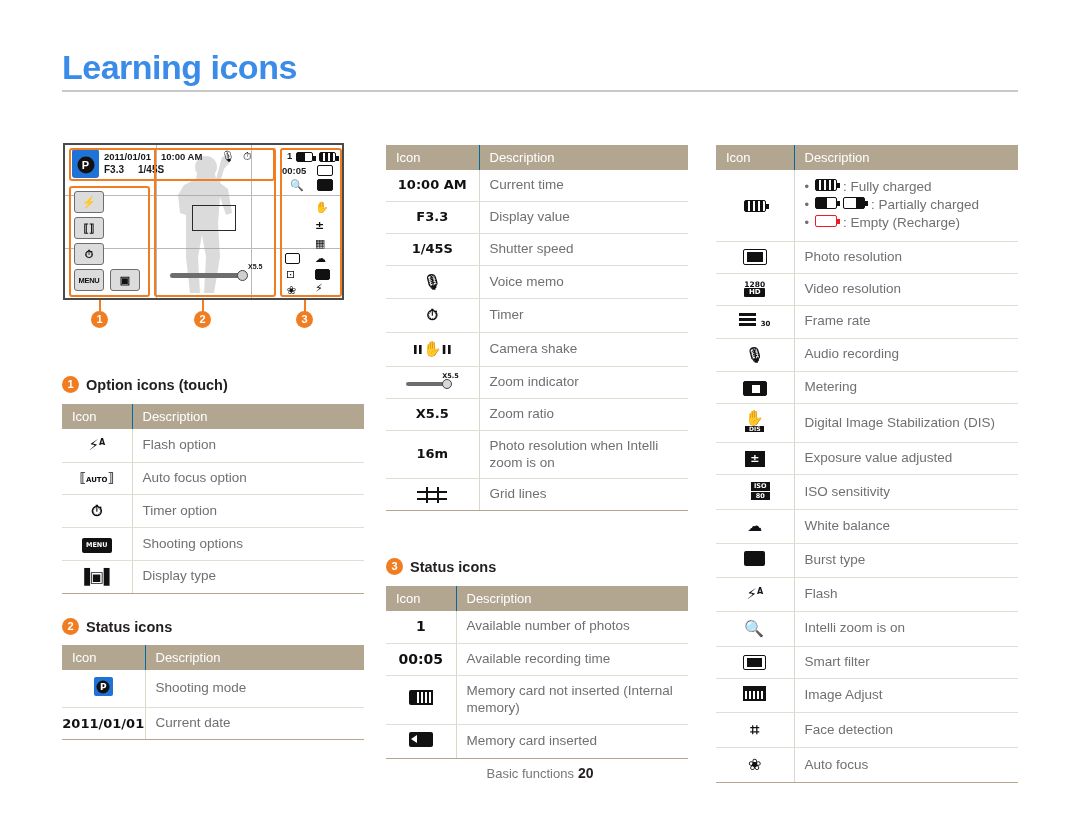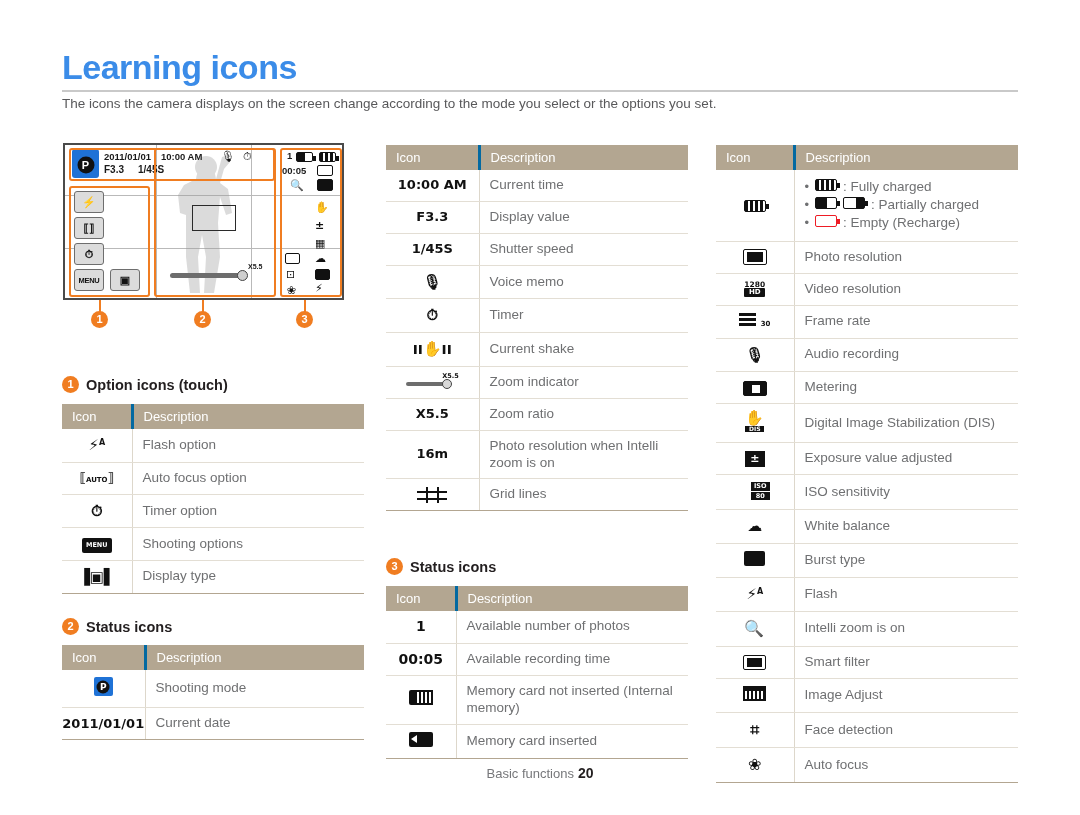--- a/index.html
+++ b/index.html
@@ -119,21 +119,21 @@
     width: 17px; height: 17px; border-radius: 50%; background: #f07d21;
     color: #fff; font-size: 11px; font-weight: bold; text-align: center; line-height: 17px;
   }
 
   
   .tbl { position: absolute; border-collapse: collapse; }
   .tbl thead th {
     background: #b3a691; color: #ffffff; font-size: 13px; font-weight: normal;
     text-align: left; padding: 5px 0 5px 10px; height: 24px;
   }
-  .tbl thead th.c-icon { border-right: 3px solid #0369a1; }
+  .tbl thead th.c-icon { border-right: 1px solid #0369a1; }
   .tbl td {
     font-size: 13.5px; color: #6f7072; padding: 7px 0 7px 10px;
     border-bottom: 1px solid #e3ded4; vertical-align: middle; line-height: 1.25;
   }
   .tbl td.c-icon {
     color: #111; font-weight: bold; text-align: center; padding-left: 0;
     border-right: 1px solid #ddd7cb; font-size: 13px;
     font-family: "DejaVu Sans", sans-serif;
   }
   .tbl tbody tr:last-child td { border-bottom: 1.5px solid #b3a691; }
@@ -178,21 +178,20 @@
   }
   .footer b { color: #231f20; font-size: 14px; margin-left: 4px; }
 </style>
 </head>
 <body>
 
 <div class="page">
 
   <div class="title">Learning icons</div>
   <div class="title-rule"></div>
-  <div class="subtitle">The icons the camera displays on the screen change according to the mode you select or the options you set.</div>
 
   <div class="cam">
     <div class="cam-inner">
       <div class="gl v1"></div>
       <div class="gl v2"></div>
       <div class="gl h1"></div>
       <div class="gl h2"></div>
 
       <svg class="person" viewBox="0 0 86 146">
         <path fill="#9a9a9a" d="M60 4 L66 2 L68 9 L62 16 L58 30 L66 36 L70 60 L64 62 L58 44 L56 70 L58 104 L52 140 L42 140 L44 104 L40 82 L36 104 L38 140 L28 140 L24 104 L24 62 L18 60 L16 42 L22 32 L34 26 Q36 12 44 12 Q52 12 54 26 Z"></path>
@@ -337,21 +336,21 @@
       <tr>
         <td class="c-icon"><span class="gly">🎙</span></td>
         <td>Voice memo</td>
       </tr>
       <tr>
         <td class="c-icon"><span class="gly">⏱</span></td>
         <td>Timer</td>
       </tr>
       <tr>
         <td class="c-icon"><span class="gly">ıı✋ıı</span></td>
-        <td>Current shake</td>
+        <td>Camera shake</td>
       </tr>
       <tr>
         <td class="c-icon">
           <span class="zoombar-ic"><i></i><b></b><s>X5.5</s></span>
         </td>
         <td>Zoom indicator</td>
       </tr>
       <tr>
         <td class="c-icon mono">X5.5</td>
         <td>Zoom ratio</td>

